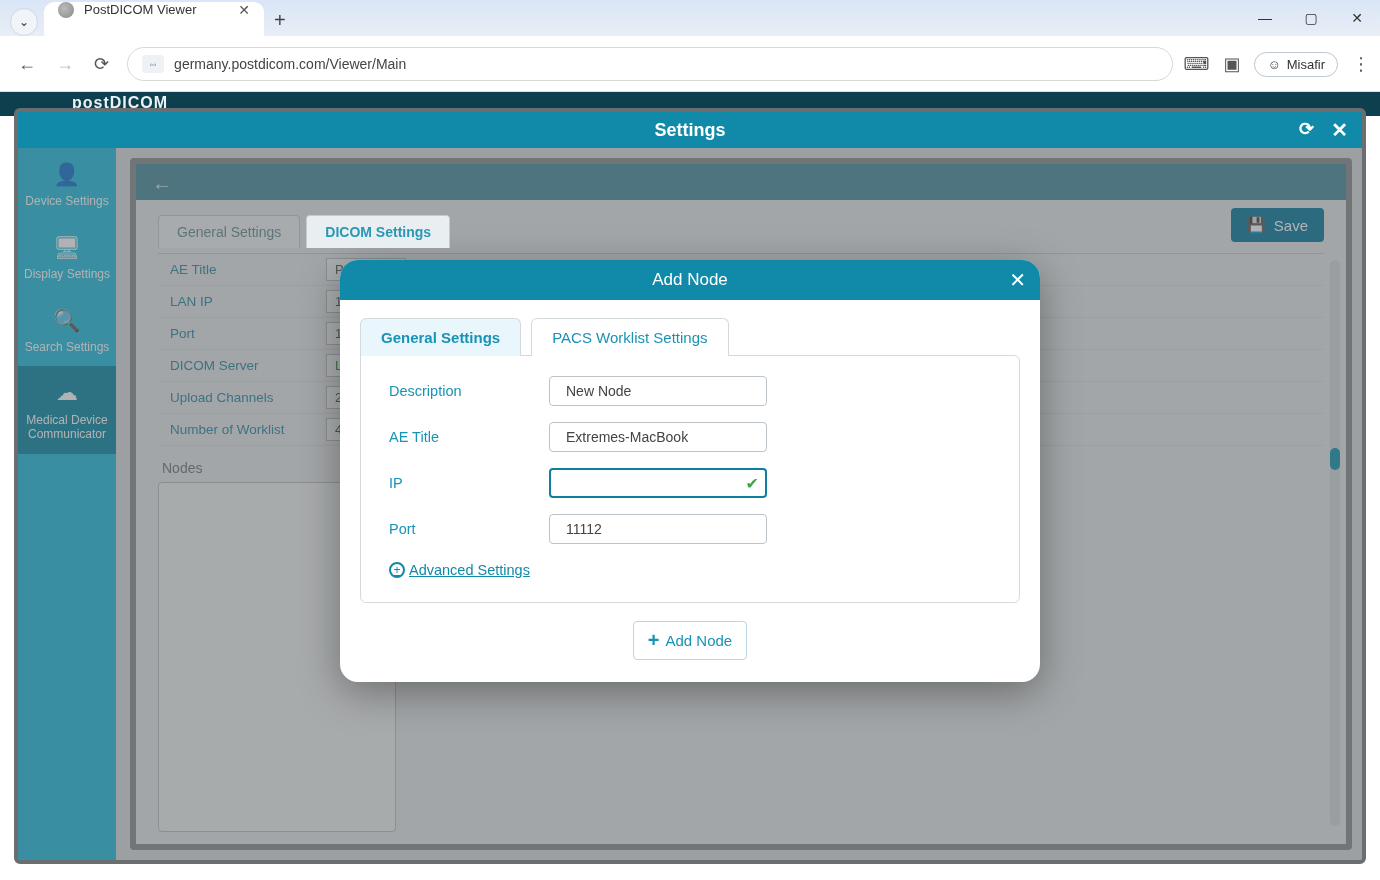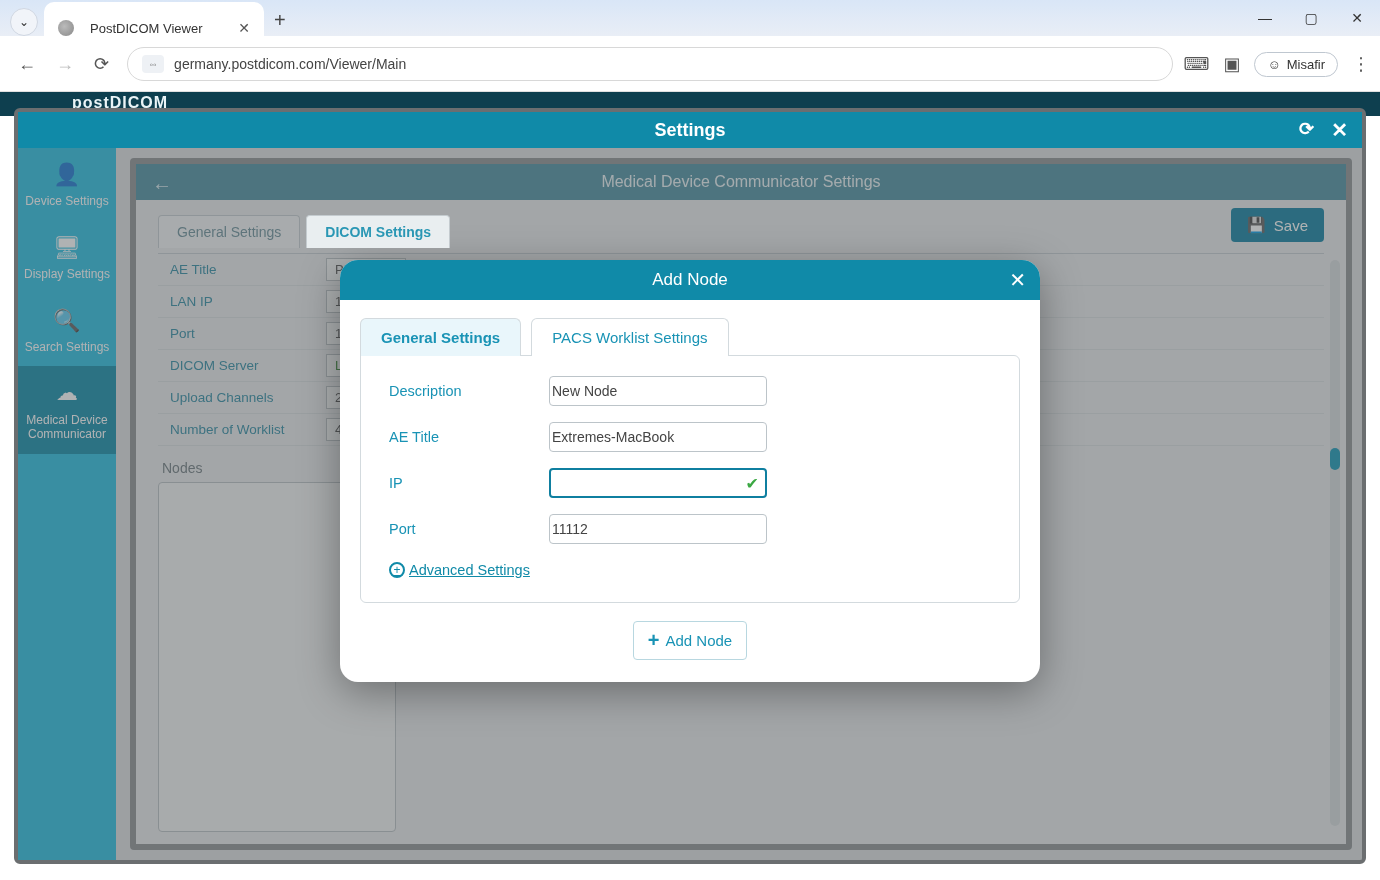--- a/index.html
+++ b/index.html
@@ -19,21 +19,21 @@
     position: relative;
   }
   .tab-strip { height: 36px; display:flex; align-items:flex-end; padding-left:8px;}
   .tab-dropdown {
     width:28px;height:28px;border-radius:14px;background:#f1f4f9;
     display:flex;align-items:center;justify-content:center;margin:4px 6px 0 2px;
     font-size:12px;color:#333;border:1px solid #d0d7e2;
   }
   .tab {
     height:34px; background:#fff; border-radius:10px 10px 0 0;
-    display:flex;align-items:flex-end;padding:0 14px;gap:16px;min-width:220px;
+    display:flex;align-items:flex-start;padding:0 14px;gap:10px;min-width:220px;
     position:relative;
   }
   .tab .favicon{width:16px;height:16px;border-radius:50%;background:radial-gradient(circle at 40% 40%,#bbb,#888);display:inline-block;}
   .tab .tab-title{font-size:13px;color:#333;}
   .tab .tab-close{margin-left:auto;font-size:14px;color:#555;}
   .new-tab{margin-left:10px;font-size:20px;color:#444;align-self:center;margin-top:4px;}
   .win-controls{position:absolute;top:0;right:0;display:flex;}
   .win-controls div{width:46px;height:36px;display:flex;align-items:center;justify-content:center;font-size:14px;color:#333;}
   .addr-row{height:56px;display:flex;align-items:center;padding:0 10px;gap:10px;}
   .nav-icons{display:flex;gap:20px;align-items:center;padding:0 8px;}
@@ -147,21 +147,21 @@
     border:1px solid #d3dade;border-bottom:none;border-radius:6px 6px 0 0;
     padding:10px 20px;font-size:15px;color:#1993b5;background:#fff;
   }
   .mtab.active{background:#e9f6fb;font-weight:600;}
   .modal-frame{
     border:1px solid #d3dade;border-radius:0 6px 6px 6px;padding:20px 28px 24px;margin-top:-1px;
   }
   .frow{display:flex;align-items:center;margin-bottom:16px;}
   .frow label{width:160px;font-size:14.5px;color:#1993b5;}
   .frow input{
-    width:218px;height:30px;border:1px solid #bcc4c9;border-radius:4px;padding:0 2px;font-size:14px;color:#444;
+    width:218px;height:30px;border:1px solid #bcc4c9;border-radius:4px;padding:0 16px;font-size:14px;color:#444;
   }
   .ip-wrap{position:relative;display:inline-block;}
   .ip-wrap input{border:2px solid #0f7fa0;}
   .ip-wrap .tick{position:absolute;right:8px;top:6px;color:#3ba843;font-size:16px;}
   .ip-wrap input.ip{color:#999;}
   .adv{color:#108aa8;font-size:14.5px;text-decoration:underline;display:inline-flex;align-items:center;gap:4px;margin-top:2px;}
   .adv .plus{width:16px;height:16px;border:2px solid #108aa8;border-radius:50%;display:inline-flex;align-items:center;justify-content:center;font-size:12px;line-height:1;text-decoration:none;}
   .add-node-btn{
     margin:18px auto 0;display:flex;align-items:center;gap:6px;border:1px solid #b8d7e0;
     border-radius:4px;background:#fff;color:#1993b5;font-size:15px;padding:7px 14px;cursor:pointer;width:fit-content;
@@ -235,21 +235,20 @@
       <div class="side-item active">
         <span class="icon">☁</span>
         <span>Medical Device Communicator</span>
       </div>
     </div>
 
     <div class="content">
       <div class="panel">
         <div class="panel-header">
           <span class="back">←</span>
-          <span>Medical Device Communicator Settings</span>
         </div>
         <div class="panel-body">
           <button class="save-btn">
             <span>💾</span>
             <span>Save</span>
           </button>
           <div class="tabs-row">
             <div class="tab-btn inactive">General Settings</div>
             <div class="tab-btn active-main">DICOM Settings</div>
           </div>

